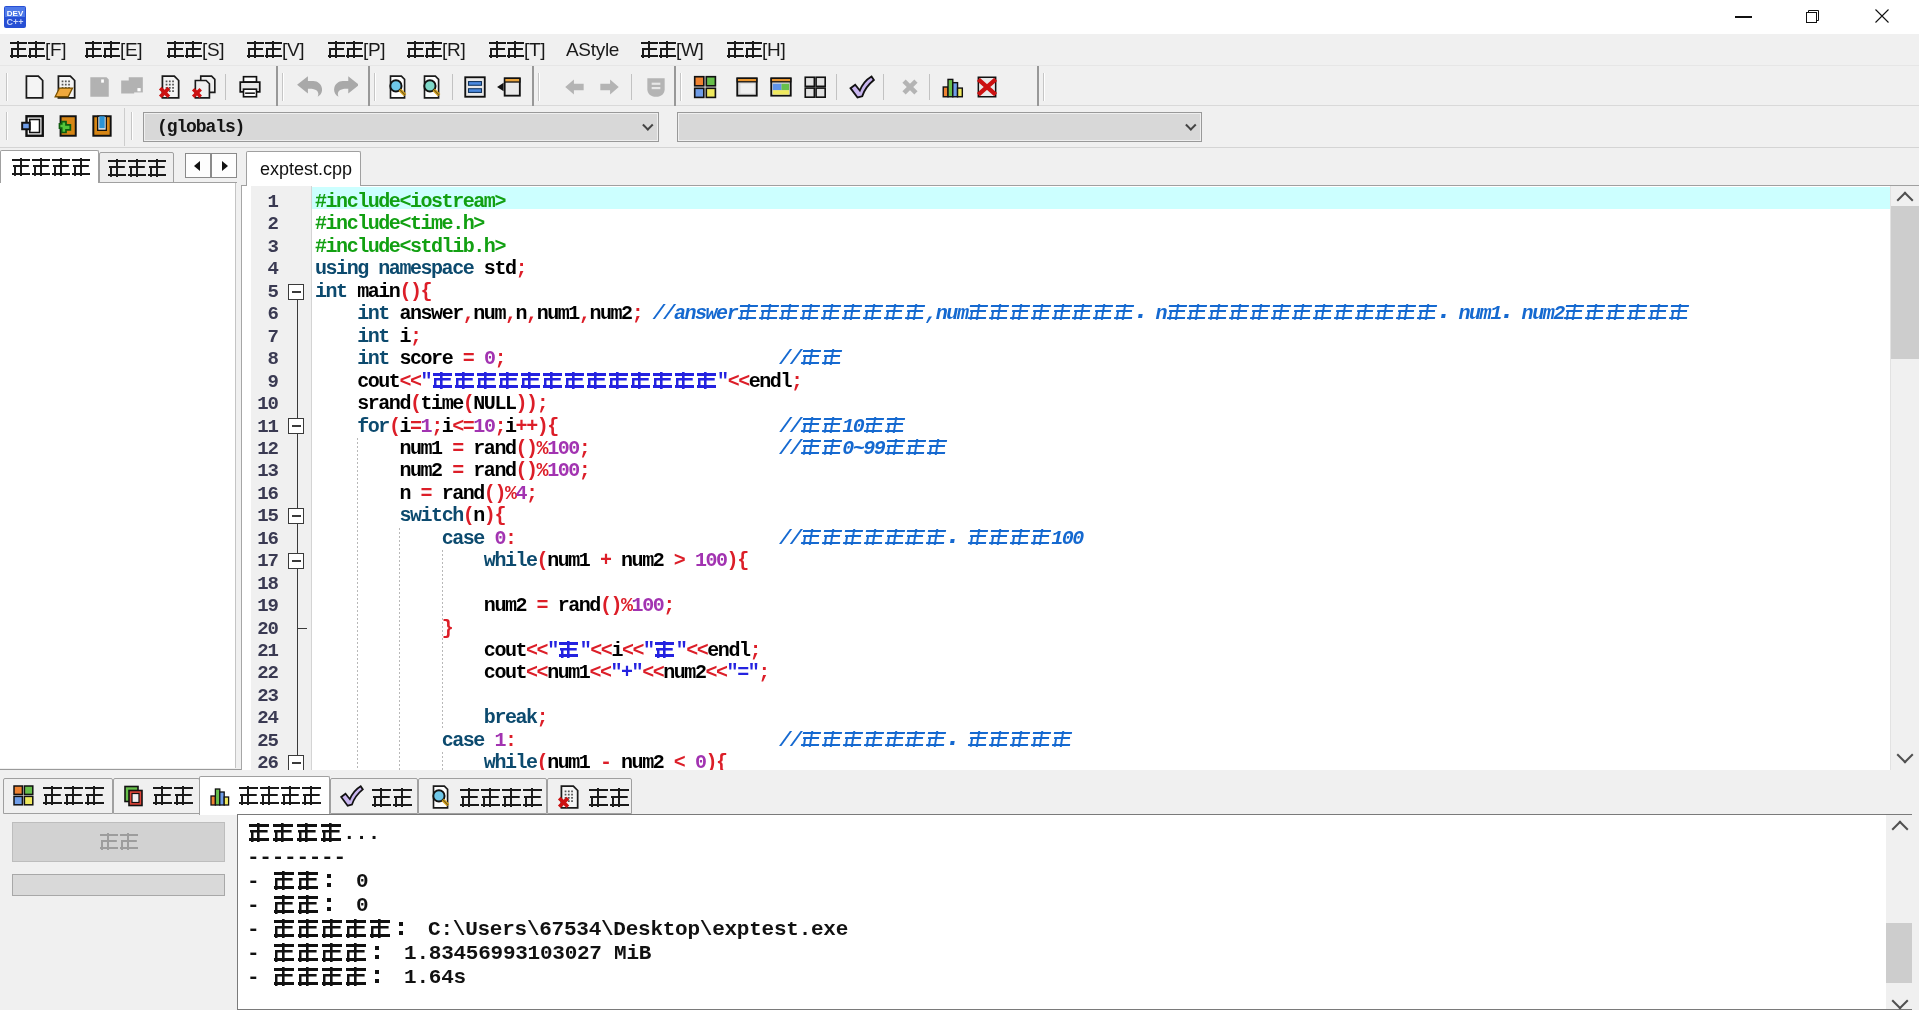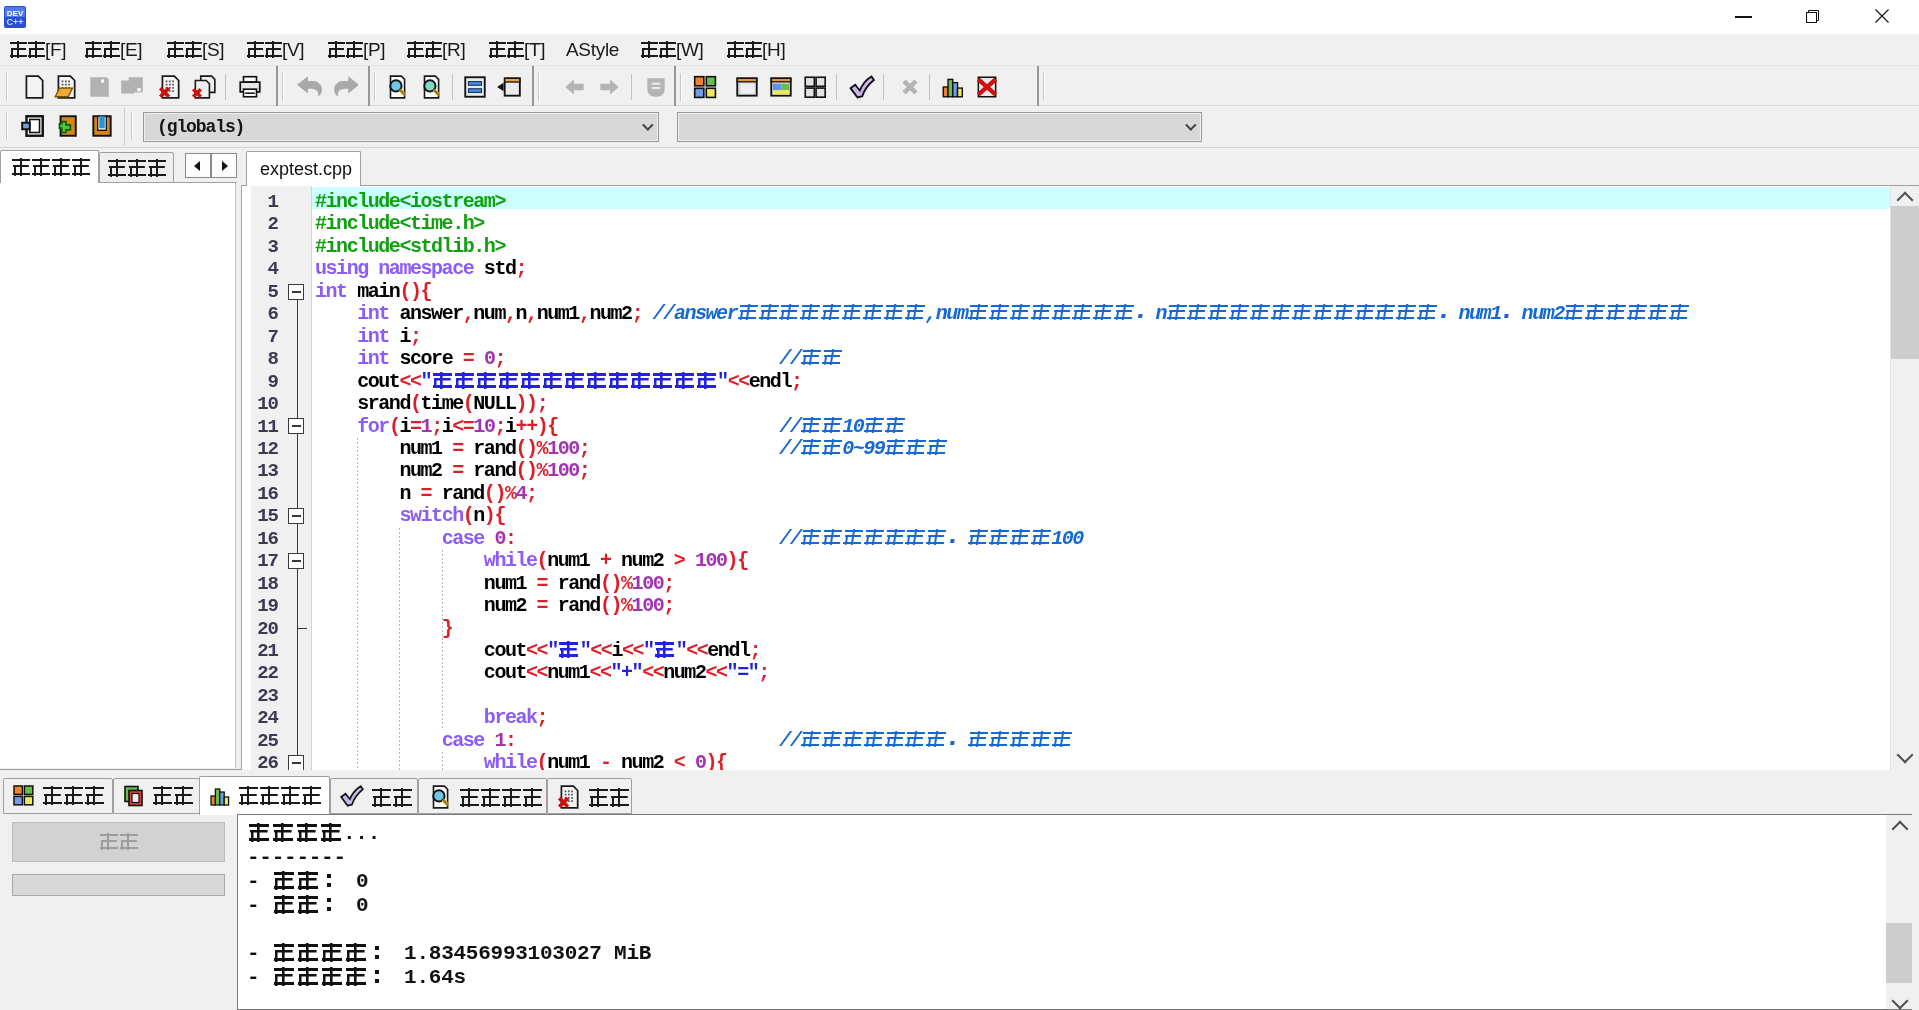--- a/index.html
+++ b/index.html
@@ -50,21 +50,21 @@
 #lpanel{position:absolute;left:0;top:183px;width:236px;height:585px;background:#fff;border-right:1px solid #c4c4c4}
 
 #etabs{position:absolute;left:241px;top:148px;width:1678px;height:38px;background:#f0f0f0;border-bottom:1px solid #a0a0a0}
 .etab{position:absolute;left:5px;top:3px;width:115px;height:35px;background:#fff;border:1px solid #a0a0a0;border-bottom:none;border-radius:2px 2px 0 0;font-size:18px;color:#111;padding:7px 0 0 13px}
 
 #editor{position:absolute;left:241px;top:186px;width:1678px;height:584px;background:#fff;border-left:1px solid #a6a6a6}
 #gutter{position:absolute;left:9px;top:0;width:61px;height:584px;background:#f0f0f0;border-right:1px solid #d4d4d4}
 .ln{position:absolute;left:1px;width:35px;height:22.45px;line-height:22.45px;text-align:right;font-family:"Liberation Mono",monospace;font-size:19px;letter-spacing:-1px;font-weight:bold;color:#3a3a52}
 .cl{position:absolute;left:73px;height:22.45px;line-height:22.45px;white-space:pre;font-family:"Liberation Mono",monospace;font-size:20px;font-weight:bold;letter-spacing:-1.45px;color:#000}
 #cyan{position:absolute;left:70px;top:1px;width:1578px;height:22px;background:#ccffff}
-.k{color:#8b5cf6;font-weight:bold}
+.k{color:#0c4a6e;font-weight:bold}
 .p{color:#000}
 .r{color:#dc1e28}
 .n{color:#a233b1}
 .g{color:#12a012}
 .c{color:#1569d0;font-style:italic}
 .s{color:#2422e0}
 .ig{position:absolute;width:1px;background-image:linear-gradient(#b8b8b8 2px,transparent 2px);background-size:1px 4px}
 .fvl{position:absolute;left:45.5px;width:1px;background:#3a3a3a}
 .fbox{position:absolute;left:37px;width:16px;height:16px;background:#fff;border:1px solid #3a3a3a}
 .fbox i{position:absolute;left:2.5px;top:6px;width:9px;height:1.8px;background:#3a3a3a}
@@ -369,21 +369,20 @@
     <div class="cl" style="top:274.4px"><span class="p">        num2 </span><span class="r">=</span><span class="p"> rand</span><span class="r">()%</span><span class="n">100</span><span class="r">;</span></div>
     <div class="ln" style="top:274.4px">13</div>
     <div class="cl" style="top:296.8px"><span class="p">        n </span><span class="r">=</span><span class="p"> rand</span><span class="r">()%</span><span class="n">4</span><span class="r">;</span></div>
     <div class="ln" style="top:296.8px">16</div>
     <div class="cl" style="top:319.3px"><span class="p">        </span><span class="k">switch</span><span class="r">(</span><span class="p">n</span><span class="r">){</span></div>
     <div class="ln" style="top:319.3px">15</div>
     <div class="cl" style="top:341.8px"><span class="p">            </span><span class="k">case</span><span class="p"> </span><span class="n">0</span><span class="r">:</span><span class="p">                         </span><span class="c">//</span><span class="zc-w"><i class="z zc"></i><i class="z zc"></i><i class="z zc"></i><i class="z zc"></i><i class="z zc"></i><i class="z zc"></i><i class="z zc"></i><i class="z zc fw"></i><i class="z zc"></i><i class="z zc"></i><i class="z zc"></i><i class="z zc"></i></span><span class="c">100</span></div>
     <div class="ln" style="top:341.8px">16</div>
     <div class="cl" style="top:364.2px"><span class="p">                </span><span class="k">while</span><span class="r">(</span><span class="p">num1 </span><span class="r">+</span><span class="p"> num2 </span><span class="r">&gt;</span><span class="p"> </span><span class="n">100</span><span class="r">){</span></div>
     <div class="ln" style="top:364.2px">17</div>
-    <div class="cl" style="top:386.6px"><span class="p">                num1 </span><span class="r">=</span><span class="p"> rand</span><span class="r">()%</span><span class="n">100</span><span class="r">;</span></div>
     <div class="ln" style="top:386.6px">18</div>
     <div class="cl" style="top:409.1px"><span class="p">                num2 </span><span class="r">=</span><span class="p"> rand</span><span class="r">()%</span><span class="n">100</span><span class="r">;</span></div>
     <div class="ln" style="top:409.1px">19</div>
     <div class="cl" style="top:431.6px"><span class="p">            </span><span class="r">}</span></div>
     <div class="ln" style="top:431.6px">20</div>
     <div class="cl" style="top:454.0px"><span class="p">                cout</span><span class="r">&lt;&lt;</span><span class="s">"</span><span class="zs-w"><i class="z zs"></i></span><span class="s">"</span><span class="r">&lt;&lt;</span><span class="p">i</span><span class="r">&lt;&lt;</span><span class="s">"</span><span class="zs-w"><i class="z zs"></i></span><span class="s">"</span><span class="r">&lt;&lt;</span><span class="p">endl</span><span class="r">;</span></div>
     <div class="ln" style="top:454.0px">21</div>
     <div class="cl" style="top:476.4px"><span class="p">                cout</span><span class="r">&lt;&lt;</span><span class="p">num1</span><span class="r">&lt;&lt;</span><span class="s">"+"</span><span class="r">&lt;&lt;</span><span class="p">num2</span><span class="r">&lt;&lt;</span><span class="s">"="</span><span class="r">;</span></div>
     <div class="ln" style="top:476.4px">22</div>
     <div class="ln" style="top:498.9px">23</div>
@@ -448,20 +447,21 @@
   </div>
 
 <div id="bpanel">
   <div class="abort"><i class="z zbtn"></i><i class="z zbtn"></i></div>
   <div class="prog"></div>
   <div id="logbox">
       <div class="logl" style="top:7px"><i class="z zl"></i><i class="z zl"></i><i class="z zl"></i><i class="z zl"></i><span class="la">...</span></div>
       <div class="logl" style="top:31px"><span class="la">--------</span></div>
       <div class="logl" style="top:55px"><span class="la">- </span><i class="z zl"></i><i class="z zl"></i><i class="z zl fc"></i><span class="la"> 0</span></div>
       <div class="logl" style="top:79px"><span class="la">- </span><i class="z zl"></i><i class="z zl"></i><i class="z zl fc"></i><span class="la"> 0</span></div>
+      <div class="logl" style="top:103px"><span class="la">- </span><i class="z zl"></i><i class="z zl"></i><i class="z zl"></i><i class="z zl"></i><i class="z zl"></i><i class="z zl fc"></i><span class="la"> C:\Users\67534\Desktop\exptest.exe</span></div>
       <div class="logl" style="top:127px"><span class="la">- </span><i class="z zl"></i><i class="z zl"></i><i class="z zl"></i><i class="z zl"></i><i class="z zl fc"></i><span class="la"> 1.83456993103027 MiB</span></div>
       <div class="logl" style="top:151px"><span class="la">- </span><i class="z zl"></i><i class="z zl"></i><i class="z zl"></i><i class="z zl"></i><i class="z zl fc"></i><span class="la"> 1.64s</span></div>
     <div id="lsb">
       <div class="sarr sup" style="top:8px"></div>
       <div class="sthumb" style="top:108px;height:60px;width:26px"></div>
       <div class="sarr sdn" style="top:180px"></div>
     </div>
   </div>
 </div>
 </body></html>

